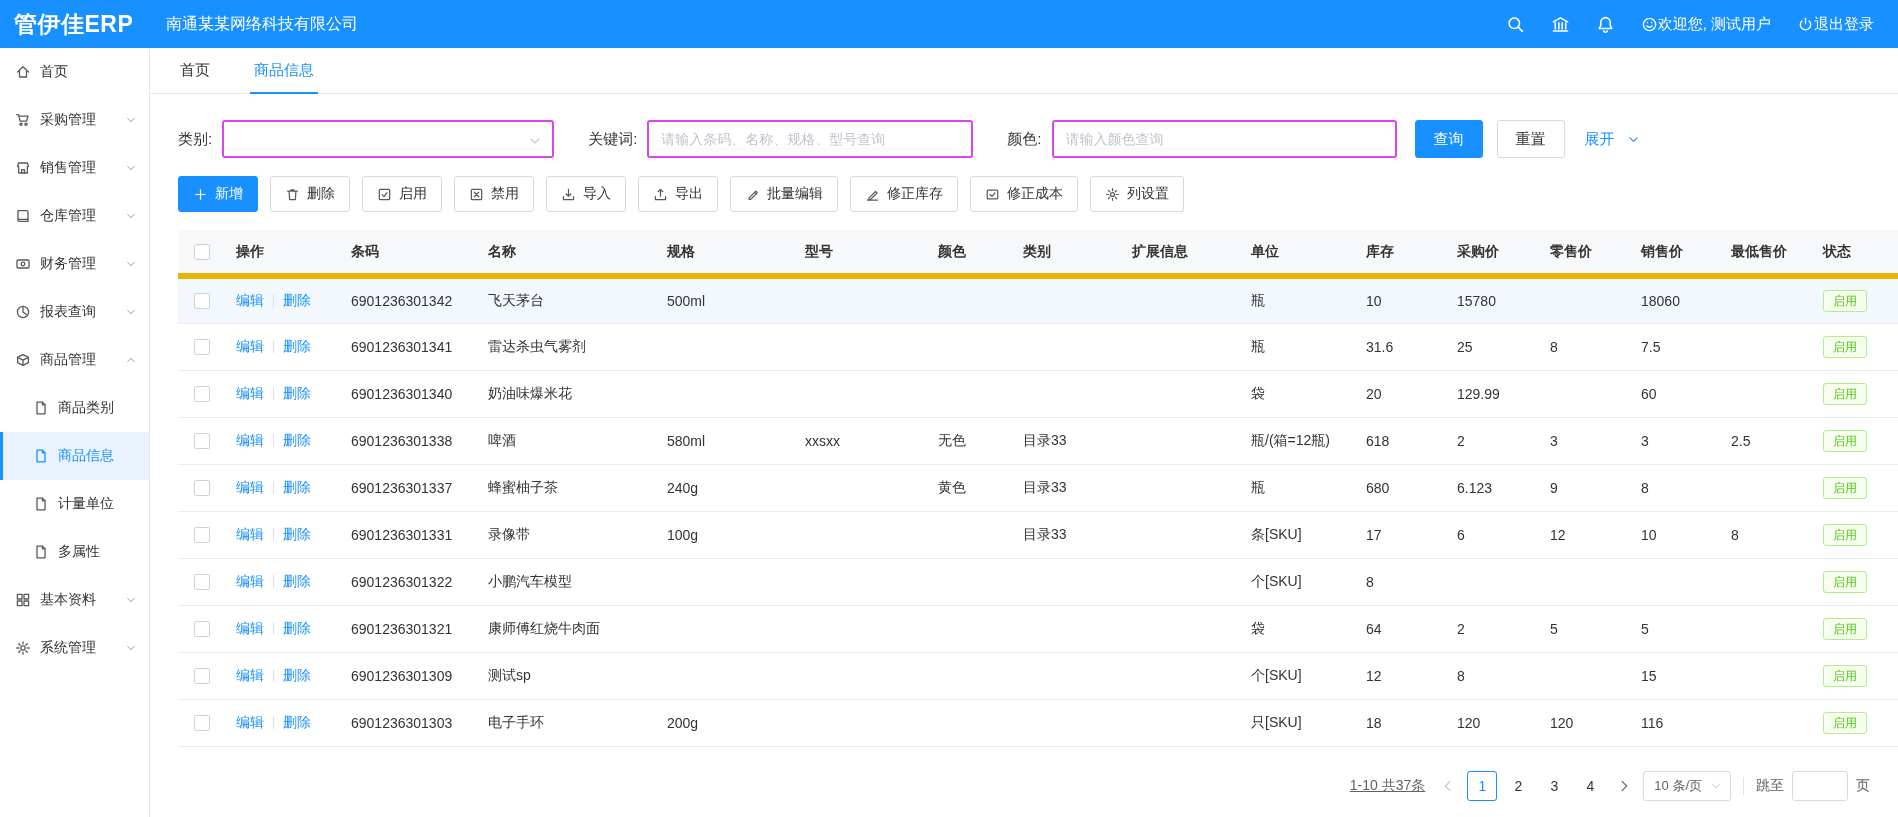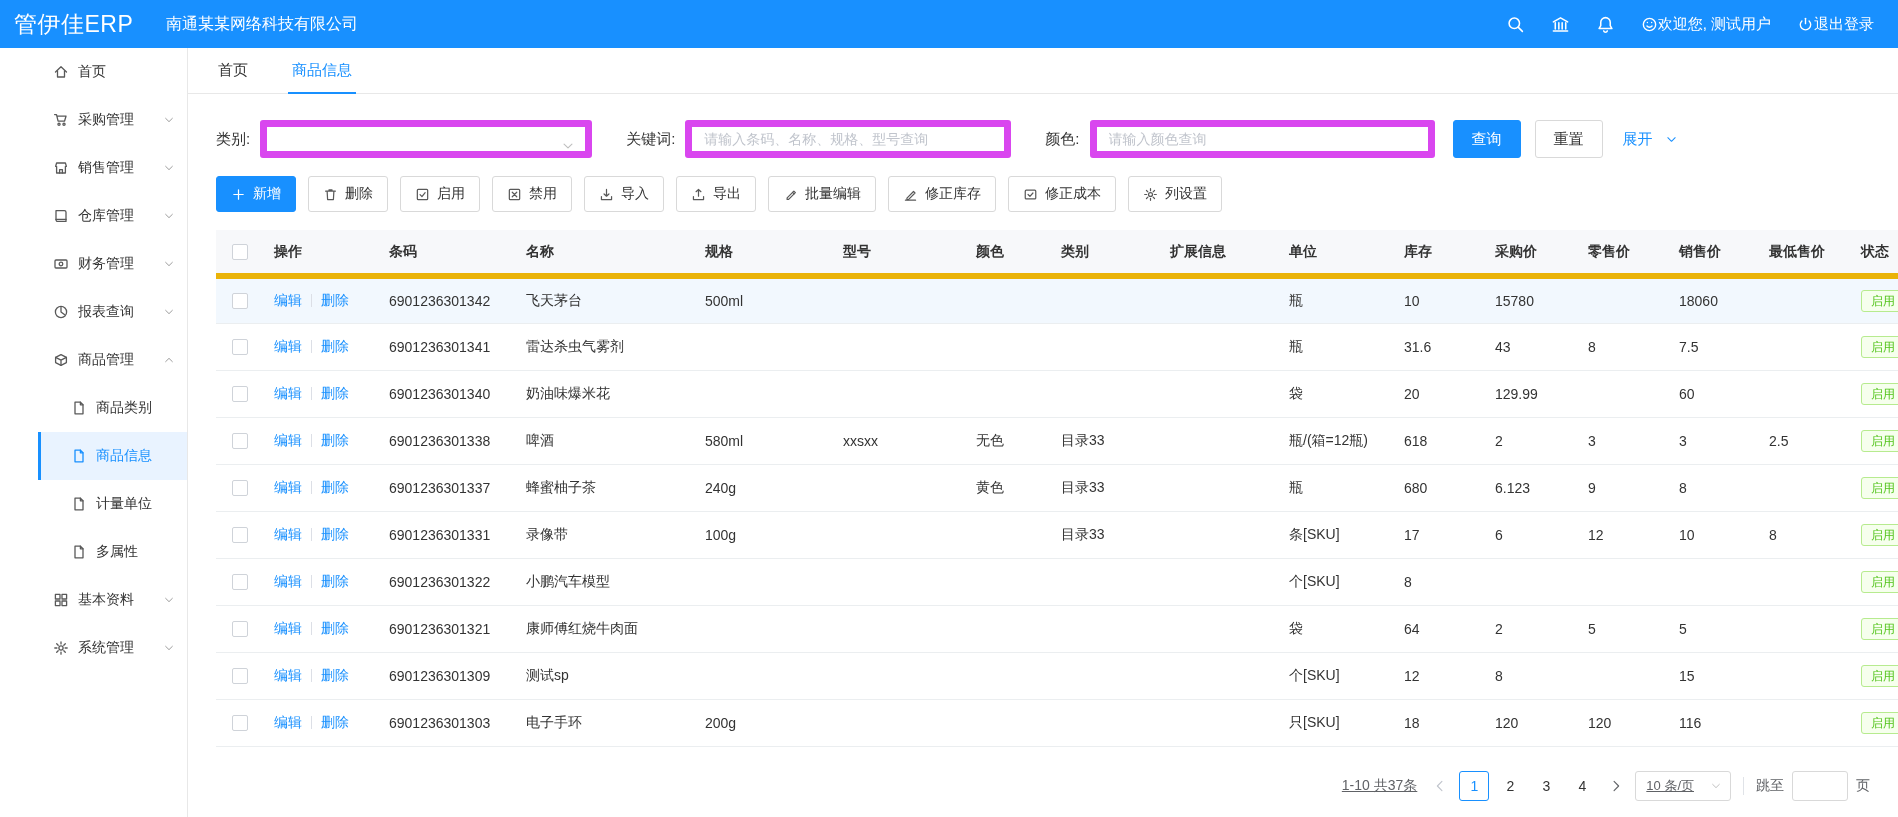--- a/index.html
+++ b/index.html
@@ -2,50 +2,50 @@
 <html><head>
 <meta charset="utf-8">
 <style>
   * { box-sizing: border-box; margin: 0; padding: 0; }
   html,body { width:1898px; height:817px; overflow:hidden; }
   body { font-family:"Liberation Sans","DejaVu Sans",sans-serif; background:#fff; color:#333; }
   svg { display:block; }
 
   
   .topbar { height:48px; background:#1890ff; display:flex; align-items:center; color:#fff; }
-  .logo { width:150px; padding-left:14px; font-size:23px; font-weight:400; letter-spacing:.5px; white-space:nowrap; }
+  .logo { width:150px; padding-left:14px; font-size:23px; font-weight:700; letter-spacing:.5px; white-space:nowrap; }
   .company { font-size:16px; margin-left:16px; }
   .topbar-right { margin-left:auto; display:flex; align-items:center; gap:26px; padding-right:24px; font-size:15px; }
   .tb-icon { width:19px; height:19px; color:#fff; cursor:pointer; }
   .tb-group { display:flex; align-items:center; gap:0; cursor:pointer; white-space:nowrap; }
   .tb-group .tb-icon { width:17px; height:17px; }
 
   
-  .layout { display:flex; height:769px;padding-left:38px; }
+  .layout { display:flex; height:769px; }
   .sidebar { width:150px; border-right:1px solid #e8e8e8; background:#fff; flex-shrink:0; }
   .side-item { height:48px; display:flex; align-items:center; padding:0 12px 0 15px; font-size:14px; color:#333; cursor:pointer; position:relative; }
   .side-item .ico { width:16px; height:16px; margin-right:9px; color:#595959; flex-shrink:0; }
   .side-item .arrow { margin-left:auto; width:12px; height:12px; color:#999; }
   .side-item.child { padding-left:33px; }
   .side-item.active { background:#e9f3ff; color:#1890ff; }
   .side-item.active .ico { color:#1890ff; }
   .side-item.active::before { content:''; position:absolute; left:0; top:0; bottom:0; width:3px; background:#1890ff; }
 
   .main { flex:1; display:flex; flex-direction:column; background:#fff; min-width:0; }
 
   
   .tabbar { height:46px; border-bottom:1px solid #e8e8e8; display:flex; align-items:stretch; padding-left:30px; gap:44px; }
   .tab { display:flex; align-items:center; font-size:15px; color:#333; cursor:pointer; position:relative; }
   .tab.active { color:#1890ff; }
   .tab.active::after { content:''; position:absolute; left:-4px; right:-4px; bottom:-1px; height:2px; background:#1890ff; }
 
   
   .filters { display:flex; align-items:center; margin-top:26px; padding:0 28px; font-size:15px; white-space:nowrap; }
   .filters label { margin-right:10px; color:#333; }
-  .ctrl { height:38px; border:7px solid #d946ef; border-radius:3px; background:#fff; font-size:14px; }
+  .ctrl { height:38px; border:2px solid #d946ef; border-radius:3px; background:#fff; font-size:14px; }
   .select { width:332px; position:relative; margin-right:34px; cursor:pointer; }
   .select .caret { position:absolute; right:10px; top:12px; width:14px; height:14px; color:#bfbfbf; }
   input.ctrl { padding:0 12px; color:#333; outline:none; font-family:inherit; }
   input.ctrl::placeholder { color:#c0c4cc; }
   .inp-keyword { width:326px; margin-right:34px; }
   .inp-color { width:345px; }
   .btn { height:38px; border-radius:3px; border:1px solid #d9d9d9; background:#fff; color:#333; font-size:15px; padding:0 18px; cursor:pointer; font-family:inherit; }
   .btn.primary { background:#1890ff; border-color:#1890ff; color:#fff; }
   .btn-search { margin-left:18px; }
   .btn-reset { margin-left:14px; }
@@ -73,21 +73,21 @@
 
   
   .pagination { display:flex; align-items:center; justify-content:flex-end; gap:12px; margin:24px 28px 0; font-size:14px; color:#606266; }
   .pg-summary { margin-right:4px;text-decoration:underline; }
   .pg-arrow { width:14px; height:14px; cursor:pointer; }
   .pg-arrow.prev { color:#c0c4cc; }
   .pg-arrow.next { color:#606266; }
   .pg-pages { display:flex; align-items:center; gap:6px; }
   .pg-num { min-width:30px; height:30px; display:flex; align-items:center; justify-content:center; border-radius:3px; cursor:pointer; color:#333; border:1px solid transparent; }
   .pg-num.active { border-color:#1890ff; color:#1890ff; background:#fff; }
-  .pg-size { height:30px; border:1px solid #d9d9d9; border-radius:3px; display:flex; align-items:center; gap:16px; padding:0 8px 0 10px; font-size:13px; color:#606266; cursor:pointer;text-decoration:underline; }
+  .pg-size { height:30px; border:1px solid #d9d9d9; border-radius:3px; display:flex; align-items:center; gap:8px; padding:0 8px 0 10px; font-size:13px; color:#606266; cursor:pointer; }
   .pg-size .caret { width:12px; height:12px; color:#bfbfbf; }
   .pg-divider { width:1px; height:18px; background:#e0e3e8; }
   .pg-jump { display:flex; align-items:center; gap:8px; }
   .pg-jump input { width:56px; height:30px; border:1px solid #d9d9d9; border-radius:3px; outline:none; padding:0 8px; font-family:inherit; }
 </style>
 </head>
 <body>
 
 <header class="topbar">
   <div class="logo">管伊佳ERP</div>
@@ -491,21 +491,21 @@
               <td class="ops"><a>编辑</a><span class="sep"></span><a>删除</a></td>
               <td>6901236301341</td>
               <td>雷达杀虫气雾剂</td>
               <td></td>
               <td></td>
               <td></td>
               <td></td>
               <td></td>
               <td>瓶</td>
               <td>31.6</td>
-              <td>43</td>
+              <td>25</td>
               <td>8</td>
               <td>7.5</td>
               <td></td>
               <td><span class="badge">启用</span></td>
             </tr>
             <tr>
               <td class="c"><span class="cb"></span></td>
               <td class="ops"><a>编辑</a><span class="sep"></span><a>删除</a></td>
               <td>6901236301340</td>
               <td>奶油味爆米花</td>

